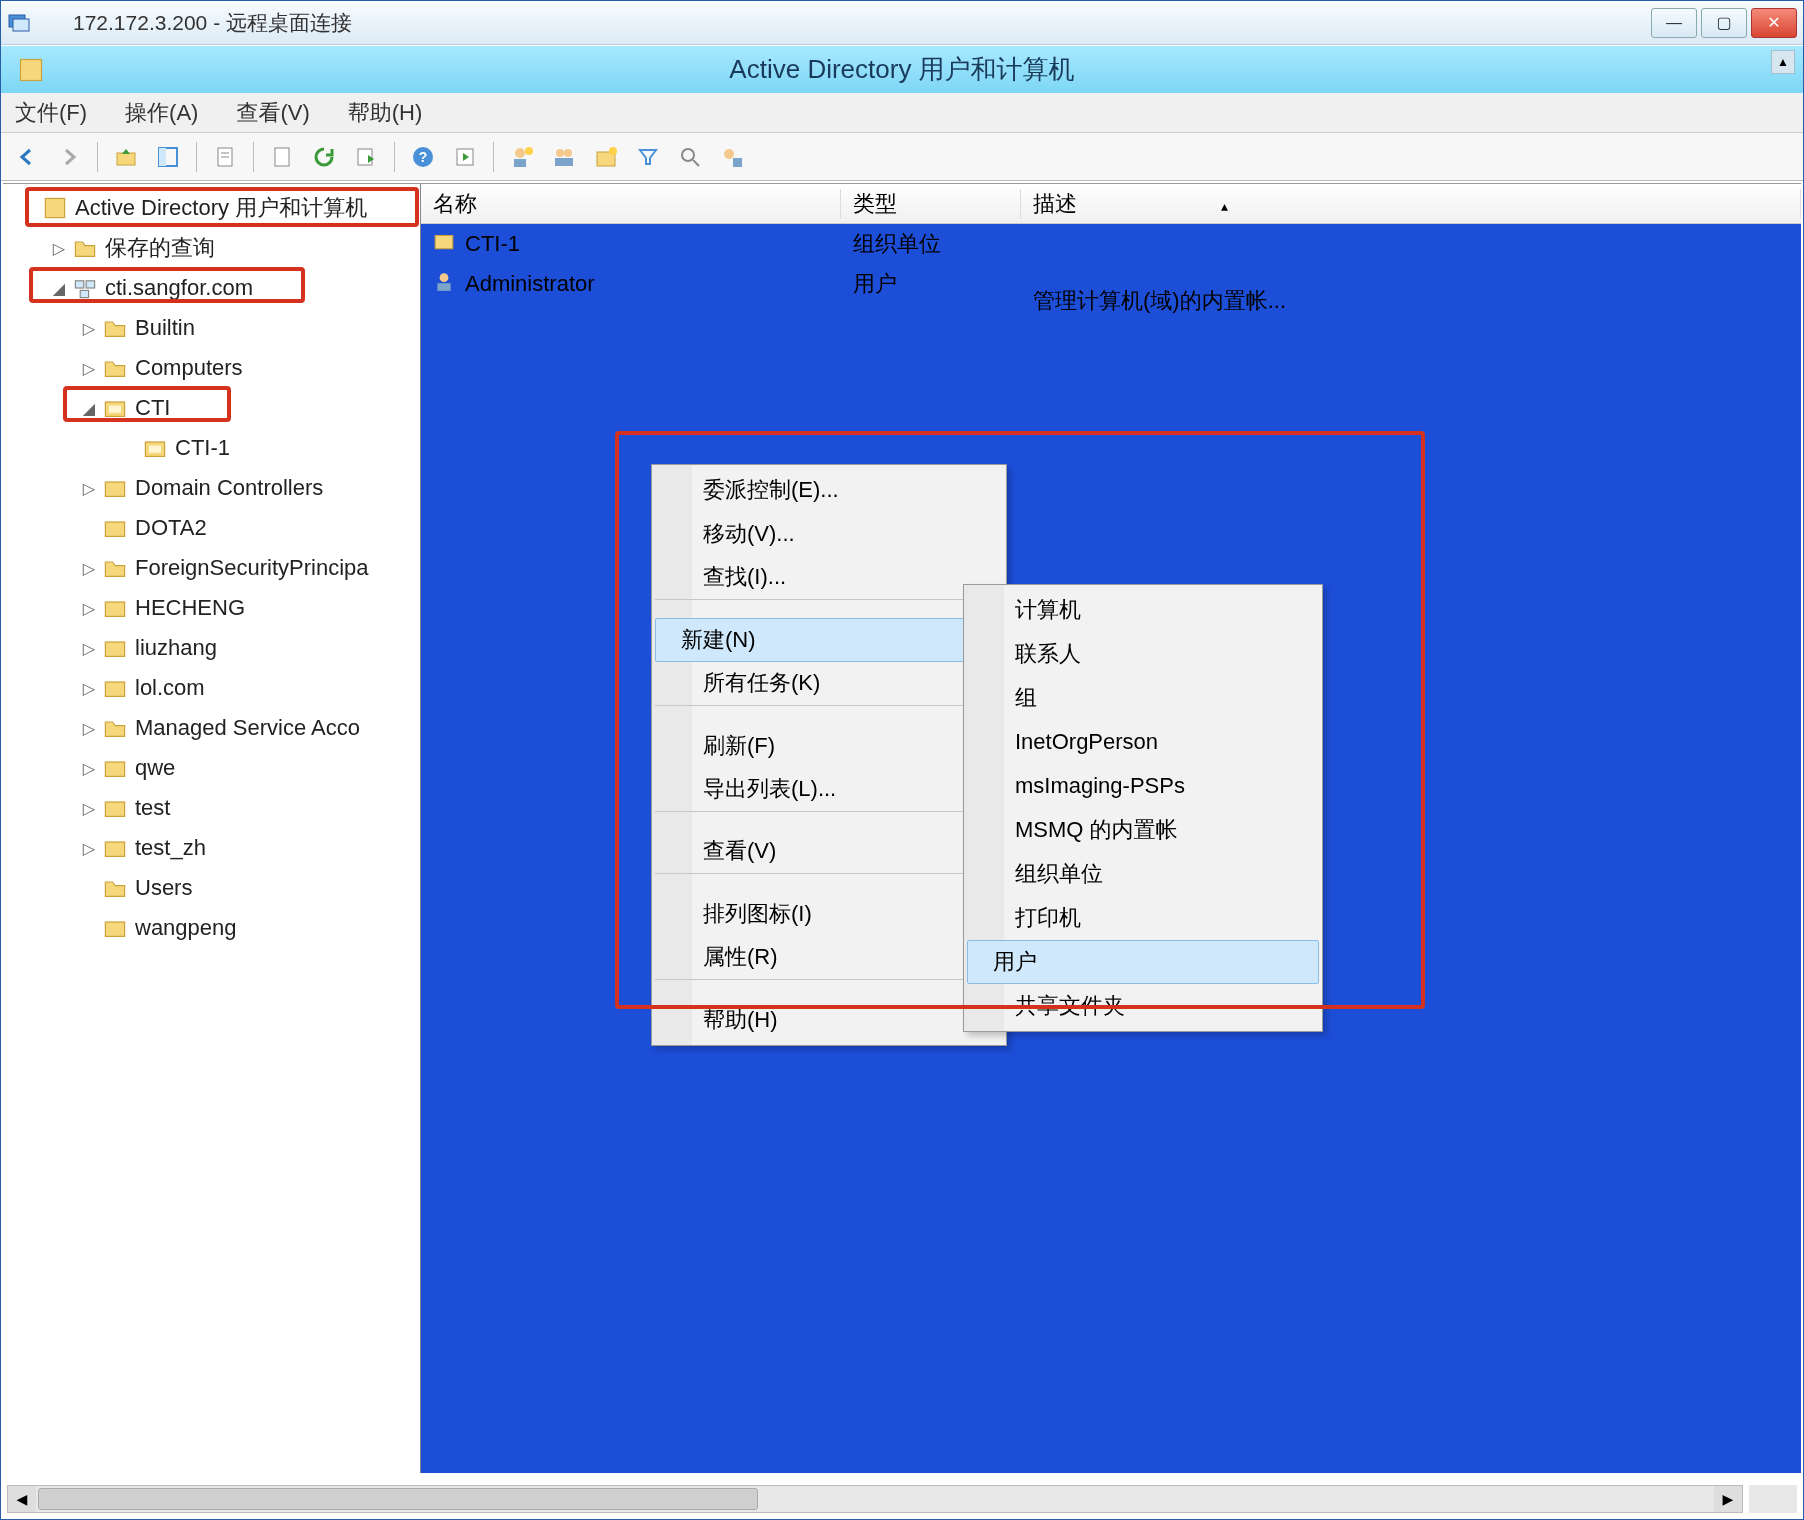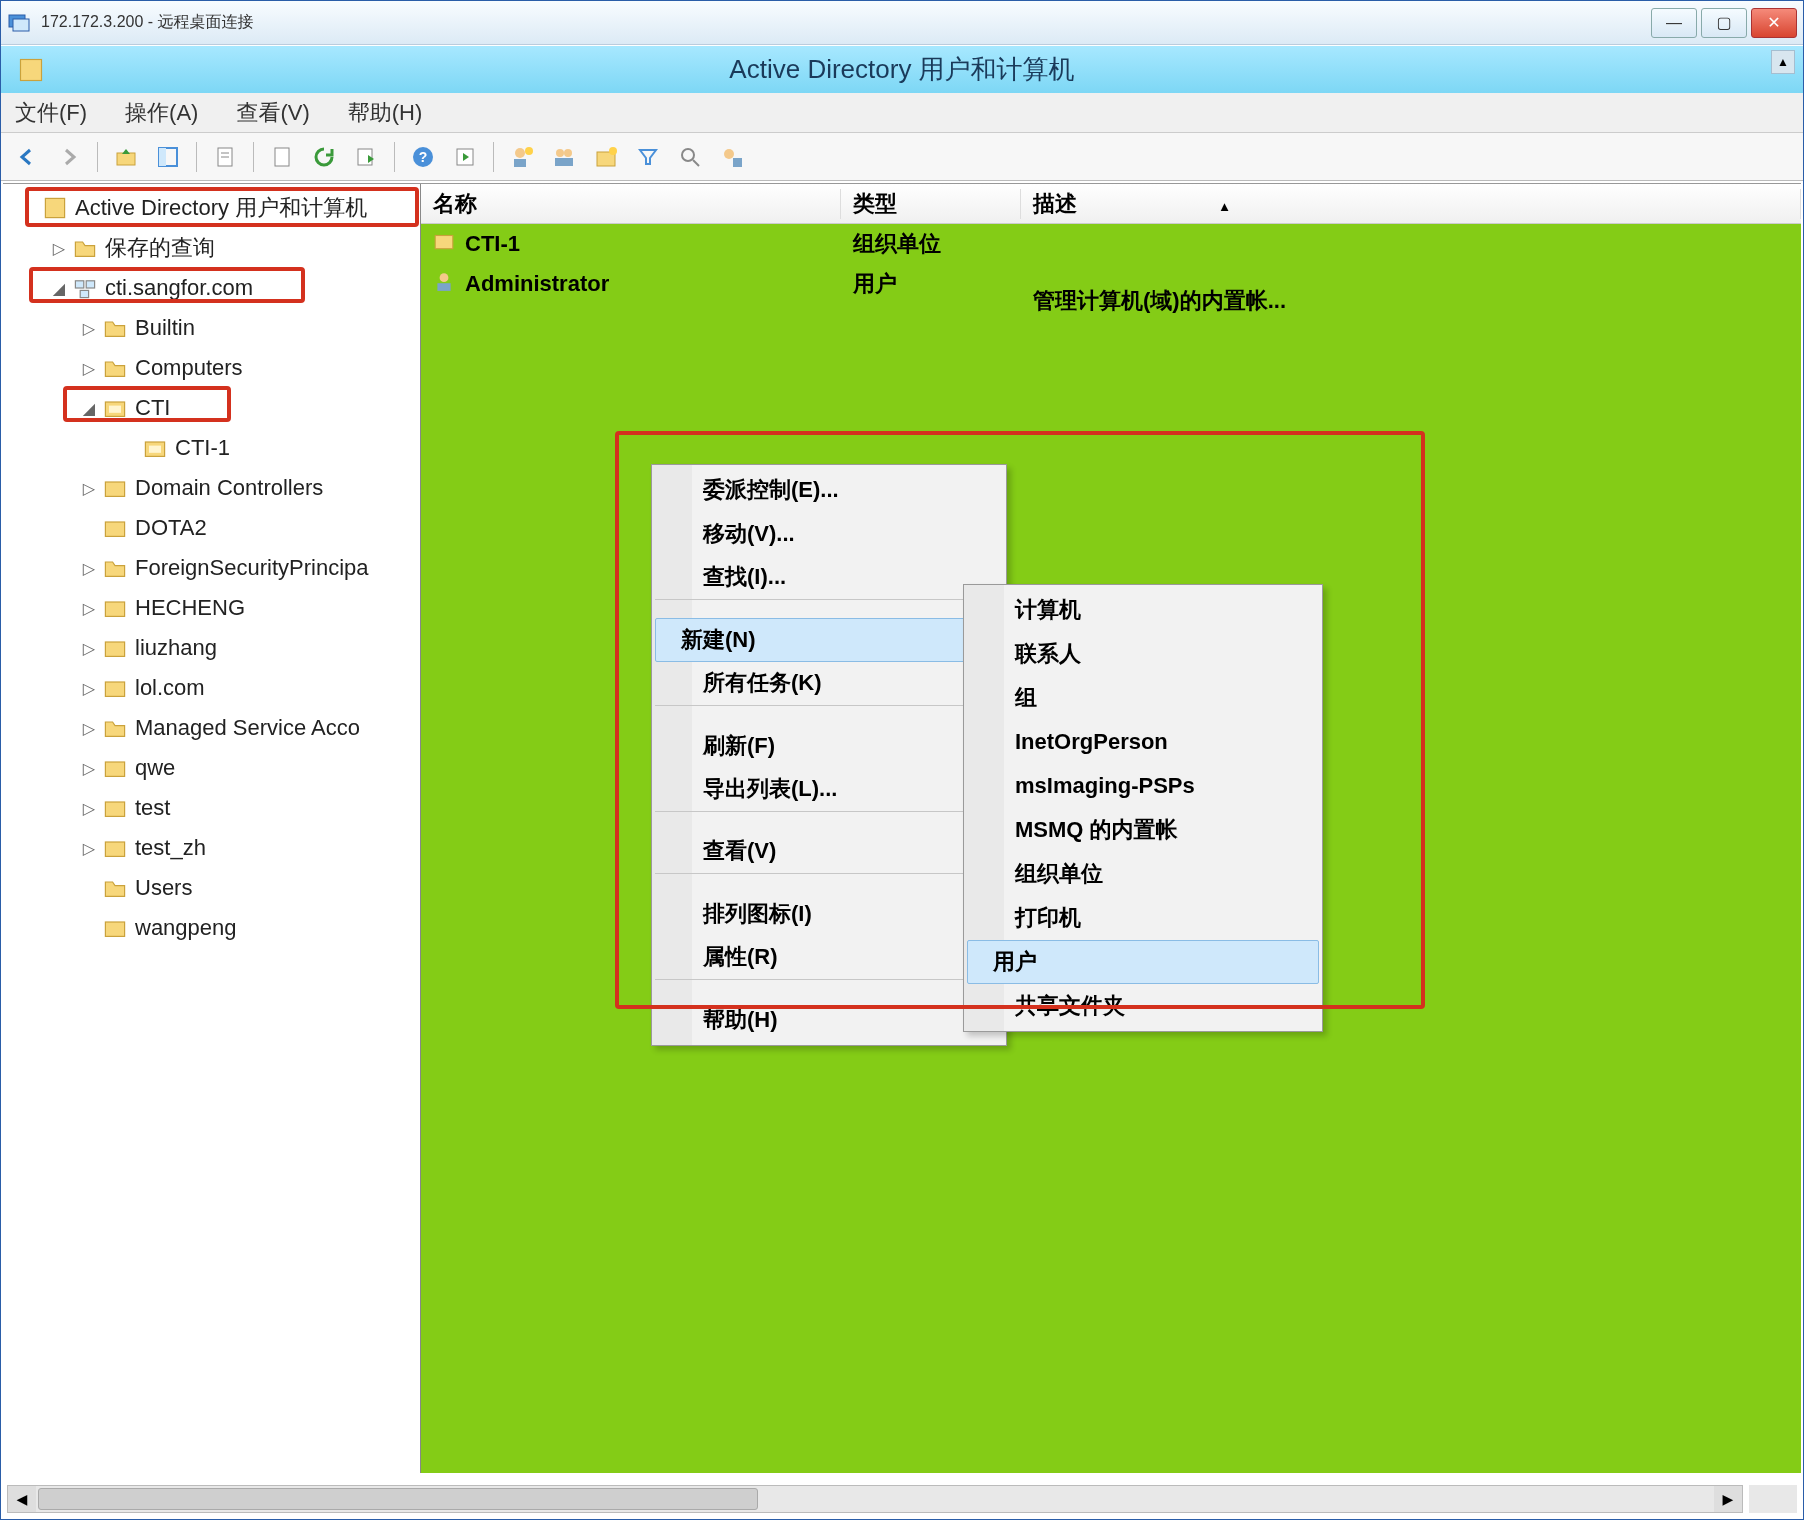--- a/index.html
+++ b/index.html
@@ -2,21 +2,21 @@
 <html><head>
 <meta charset="utf-8">
 <style>
 * { margin: 0; padding: 0; box-sizing: border-box; font-family: "Segoe UI", Tahoma, sans-serif; }
 body { background: #fff; width: 1804px; height: 1520px; overflow: hidden; position: relative; }
 
 
 .rdp-window { position: absolute; inset: 0; border: 1px solid #2a5da8; background: #fff; }
 .rdp-titlebar { height: 44px; background: linear-gradient(#f8fcff, #dceaf5); display: flex; align-items: center; padding: 0 6px; border-bottom: 1px solid #bcd; }
 .rdp-titlebar .icon { width: 24px; height: 24px; margin-right: 10px; display:flex;align-items:center;justify-content:center; }
-.rdp-titlebar .title { font-size: 16px; color: #333; flex: 1; }
+.rdp-titlebar .title { font-size: 21px; color: #333; flex: 1; margin-left: 32px; }
 .rdp-controls { display: flex; gap: 4px; }
 .rdp-controls .btn { width: 46px; height: 30px; border: 1px solid #8aa; border-radius: 3px; background: linear-gradient(#f5fbff,#d8e8f5); display:flex; align-items:center; justify-content:center; font-size:16px; color:#333; }
 .rdp-controls .btn.close { background: linear-gradient(#f58a7a,#d84530); color:#fff; border-color:#a33; }
 
 
 .ad-titlebar { height: 48px; background: linear-gradient(#a7e8ff,#7dd7f5); border-top:1px solid #fff; display:flex; align-items:center; justify-content:center; position:relative; }
 .ad-titlebar .ad-icon { position:absolute; left:16px; top:10px; width:28px; height:28px; }
 .ad-titlebar .title { font-size: 26px; color: #1a3a5a; }
 .ad-titlebar .scrollbtn { position:absolute; right:8px; top:4px; width:24px; height:24px; background:#d8e6ef; border:1px solid #a5bed0; font-size:12px; display:flex;align-items:center;justify-content:center;}
 
@@ -26,21 +26,21 @@
 
 
 .toolbar { height: 48px; background:#f7f7f7; border-bottom:1px solid #bbb; display:flex; align-items:center; padding:0 8px; gap:6px; }
 .toolbar .tbtn { width:36px; height:36px; display:flex; align-items:center; justify-content:center; border:1px solid transparent; border-radius:3px; }
 .toolbar .sep { width:1px; height:30px; background:#bbb; margin:0 4px;}
 .tbtn svg { width:24px; height:24px; }
 
 
 .body-split { position:absolute; top:182px; left:2px; right:2px; bottom:46px; display:flex; border-top:1px solid #999;}
 .tree-pane { width:418px; border-right:1px solid #888; overflow:hidden; font-size:22px; color:#222; background:#fff;}
-.list-pane { flex:1; position:relative; background:#84cc16;font-weight:bold;}
+.list-pane { flex:1; position:relative; background:#1d4ed8;}
 
 
 .tree-root { padding-top:4px;}
 .tree-row { display:flex; align-items:center; height:40px; padding-left:16px; white-space:nowrap;}
 .tree-row .exp { width:20px; text-align:center; color:#666; font-size:16px; margin-right:4px;}
 .tree-row .ticon { width:24px; height:24px; margin-right:8px; display:flex; align-items:center; justify-content:center;}
 .tree-row.depth0 { padding-left: 16px; }
 .tree-row.depth1 { padding-left: 46px; }
 .tree-row.depth2 { padding-left: 76px; }
 .tree-row.depth3 { padding-left: 116px; }

